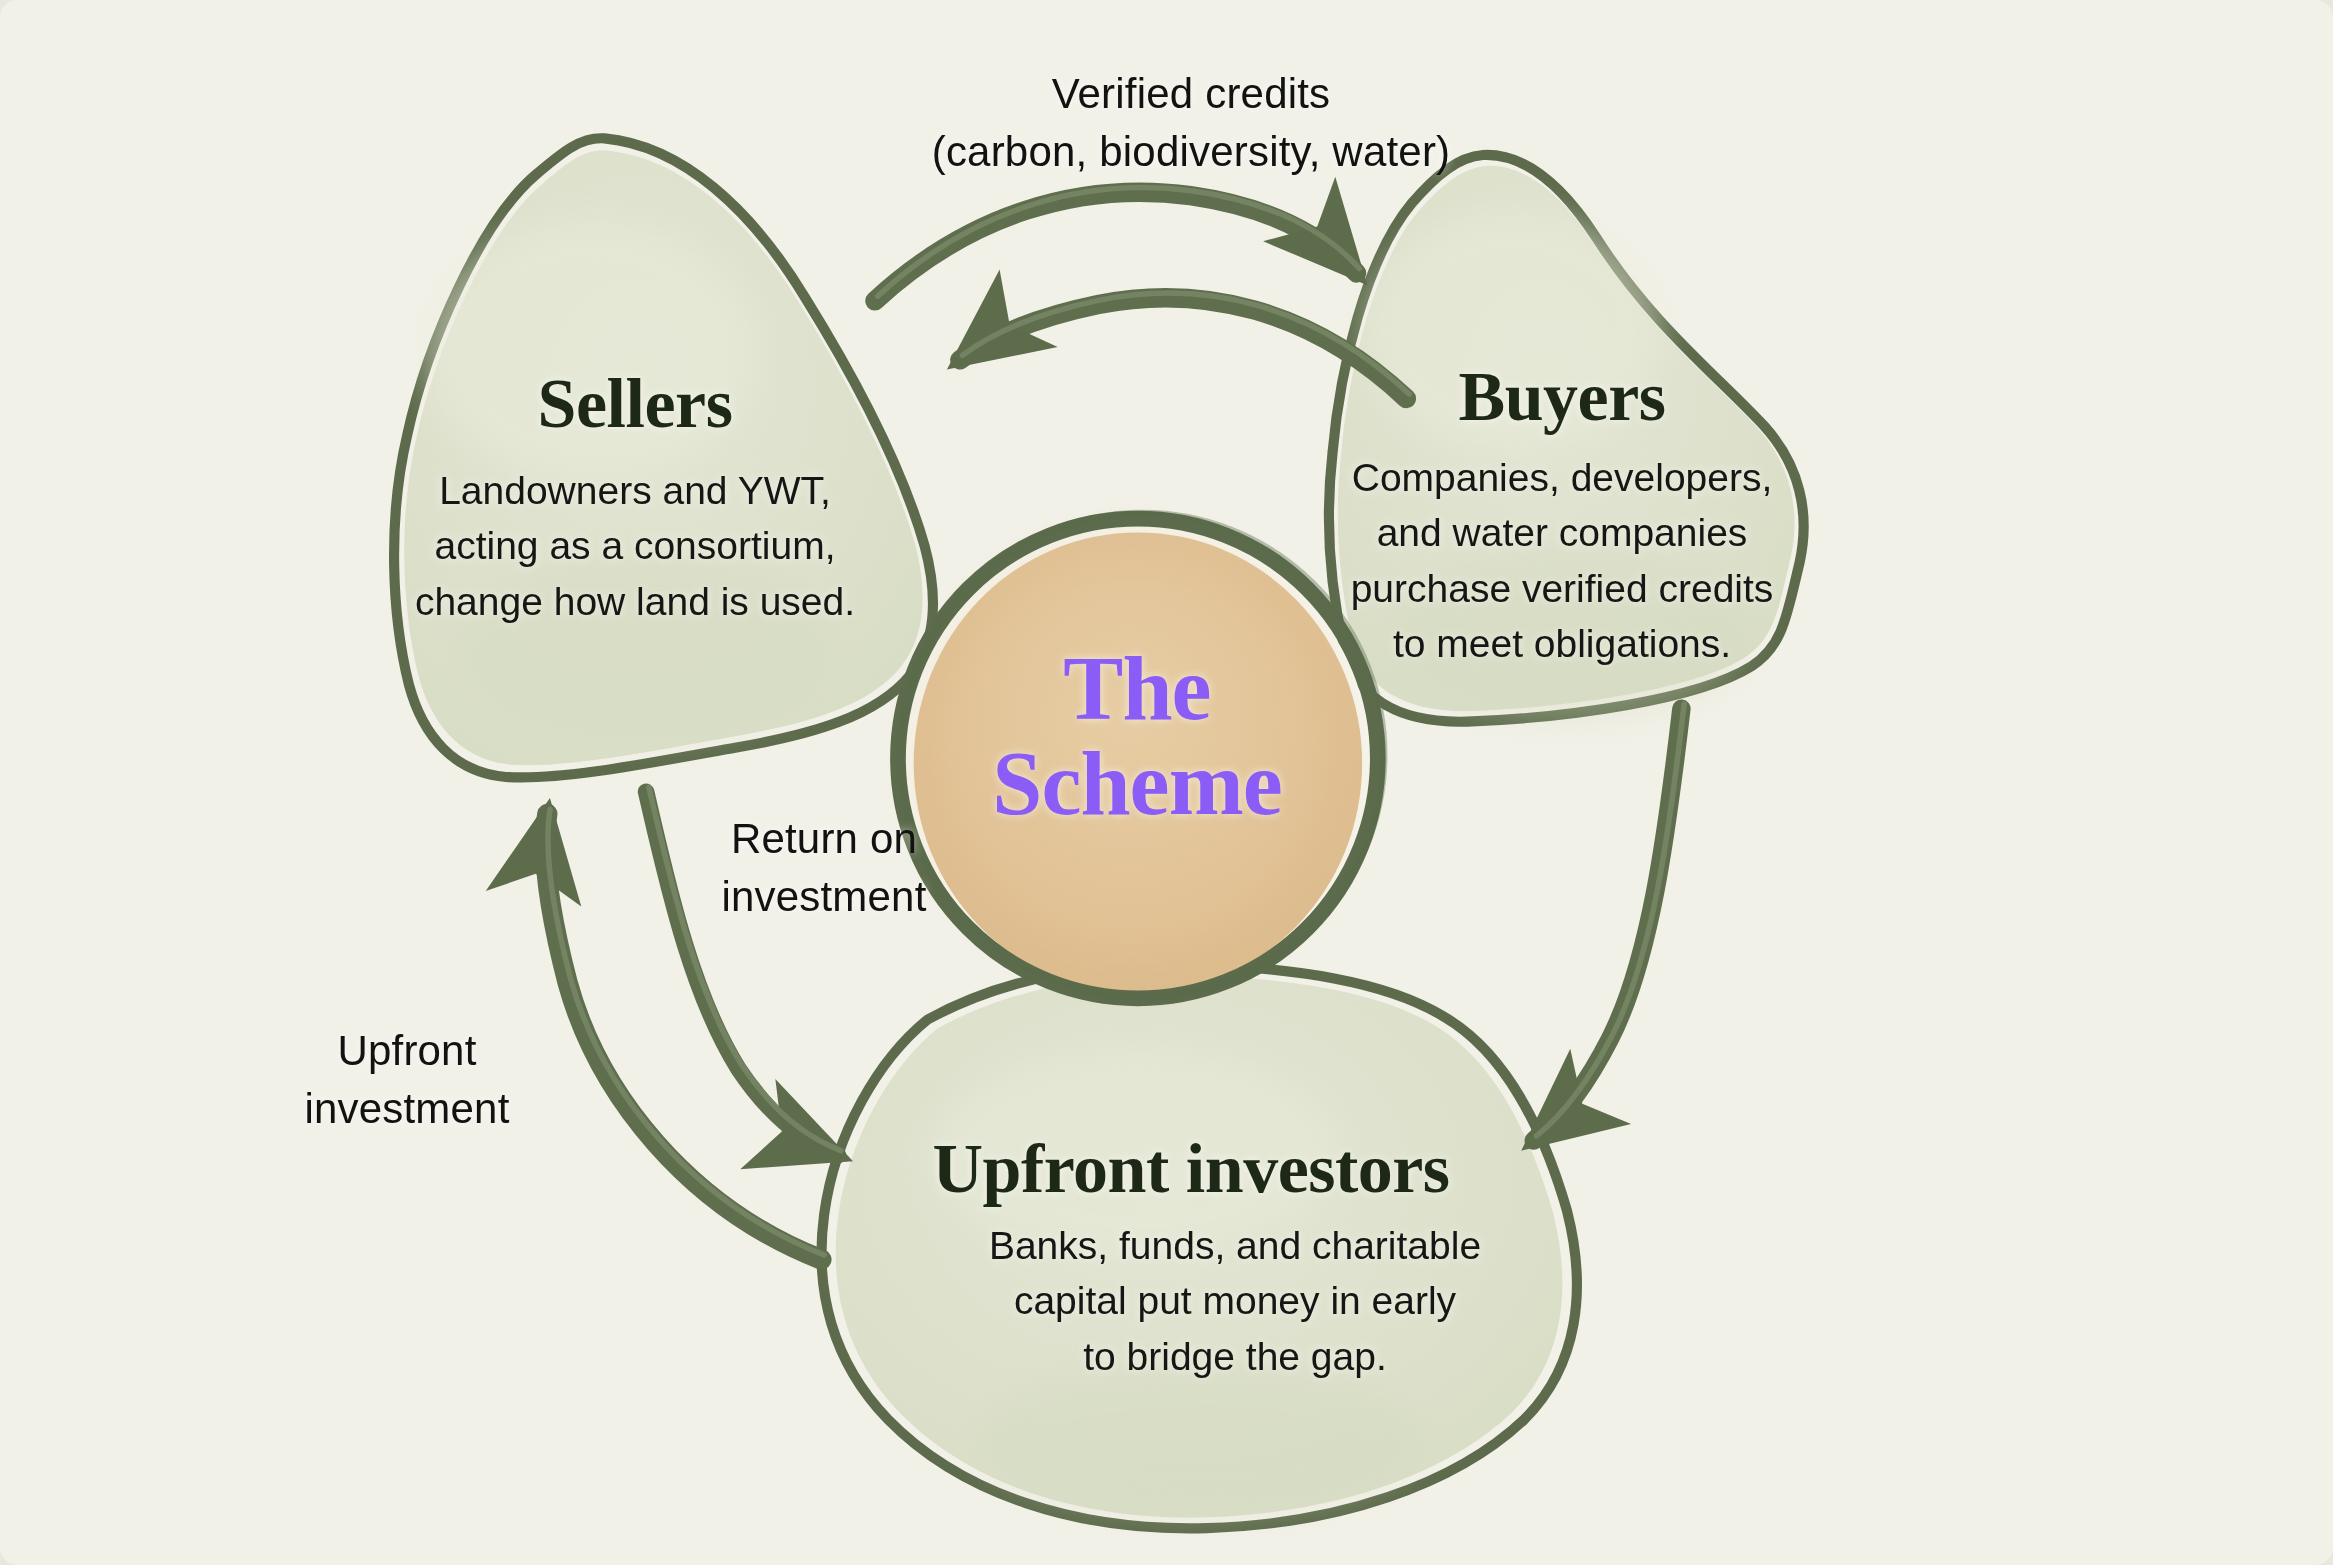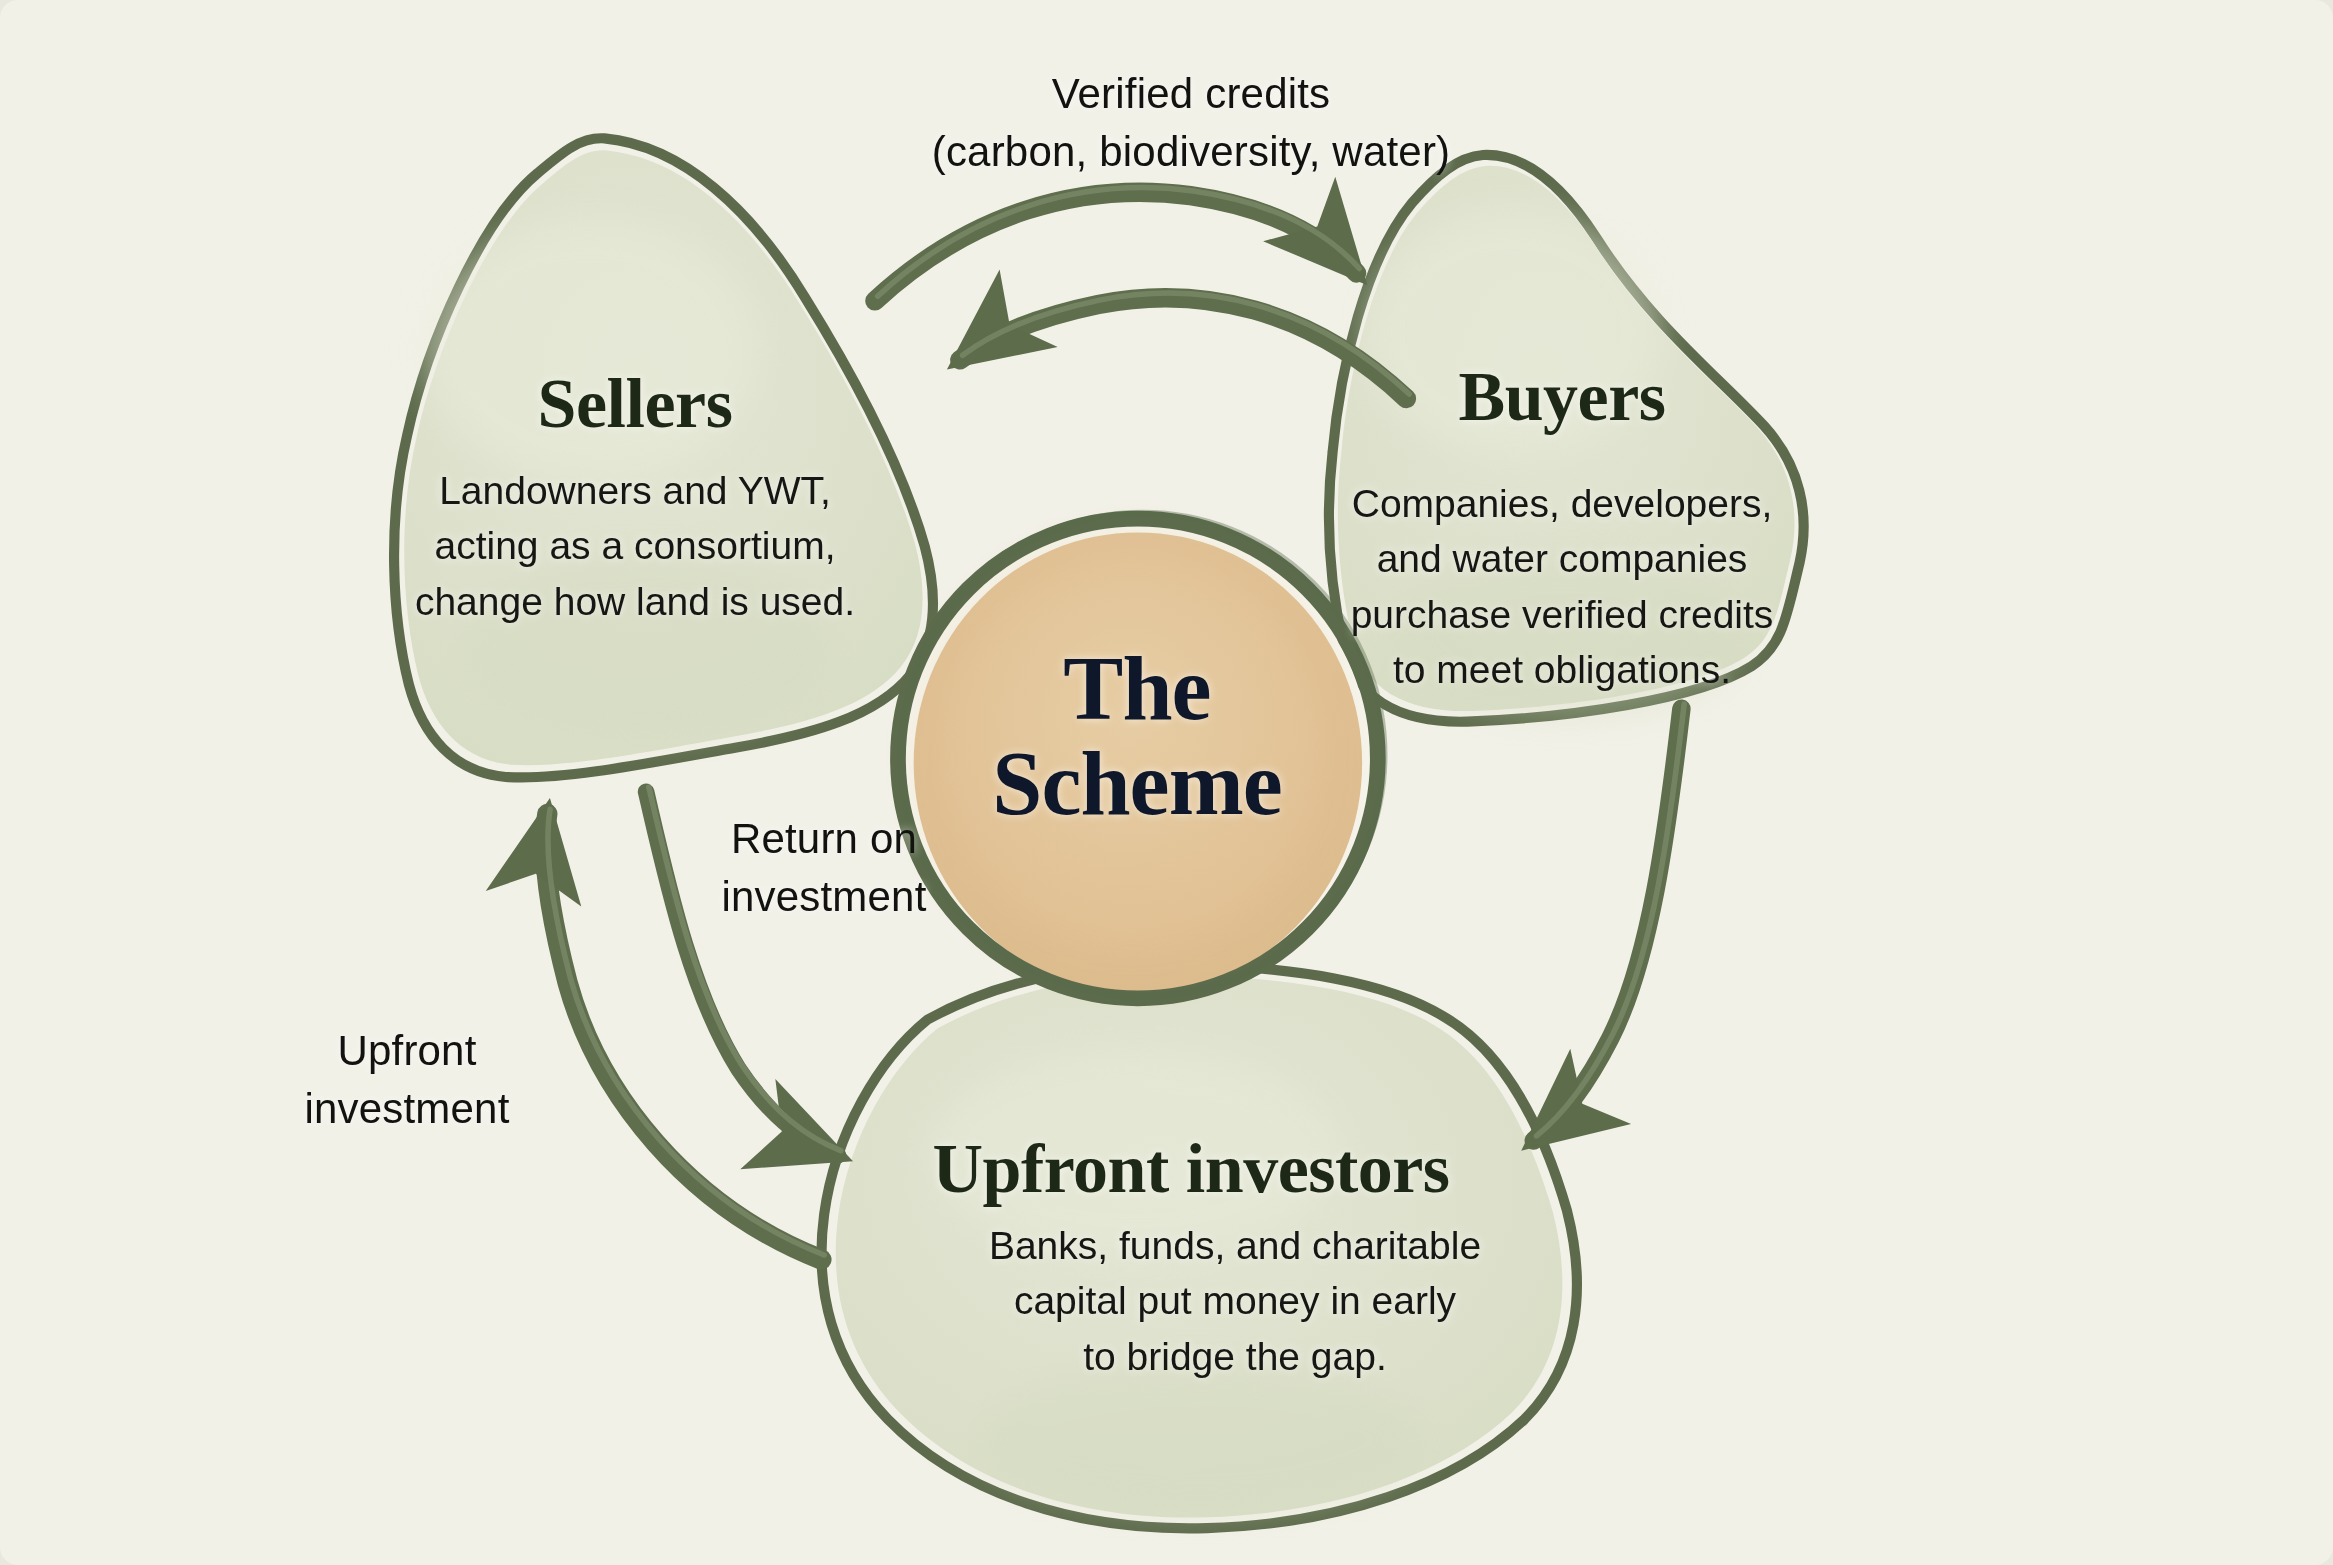--- a/index.html
+++ b/index.html
@@ -38,29 +38,29 @@
     font-size:39px;
     line-height:1.42;
     color:#161614;
   }
   .scheme-title{
     font-family:"Liberation Serif","DejaVu Serif",serif;
     font-weight:700;
     font-size:90px;
     line-height:1.05;
     letter-spacing:-0.9px;
-    color:#0f172a;
+    color:#8b5cf6;
   }
   
   #verified-label {left:1191px;top:123px;}
   #payment-label  {left:1103px;top:427px;}
   #sellers-title  {left:635px; top:404px;}
   #sellers-body   {left:635px; top:546px;}
   #buyers-title   {left:1562px;top:397px;}
-  #buyers-body    {left:1562px;top:561px;margin-top:26px;}
+  #buyers-body    {left:1562px;top:561px;}
   #capital-title  {left:1191px;top:1169px;}
   #capital-body   {left:1191px;top:1301px;margin-left:44px;}
   #scheme-title   {left:1137px;top:736px;}
   #return-label   {left:824px; top:868px;}
   #upfront-label  {left:407px; top:1080px;}
 </style>
 </head>
 <body>
 
 <div class="canvas">

